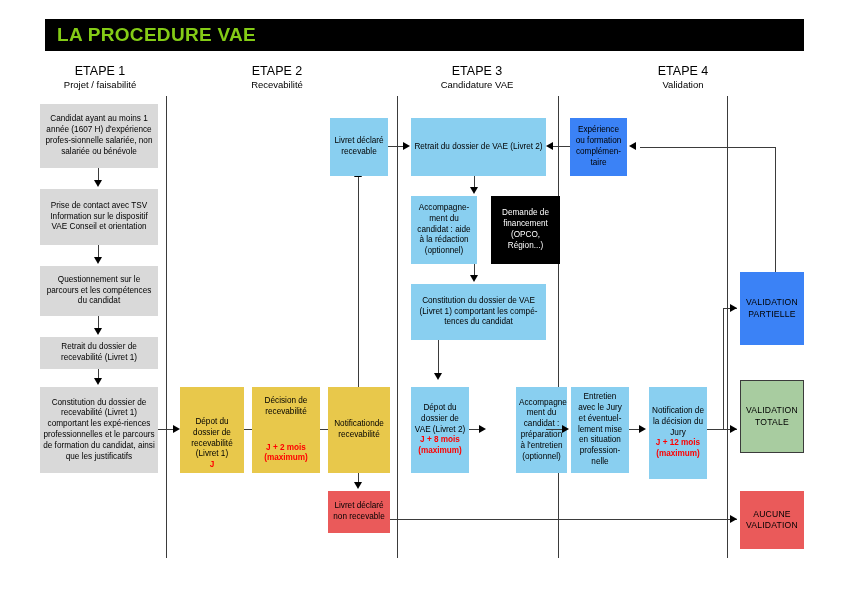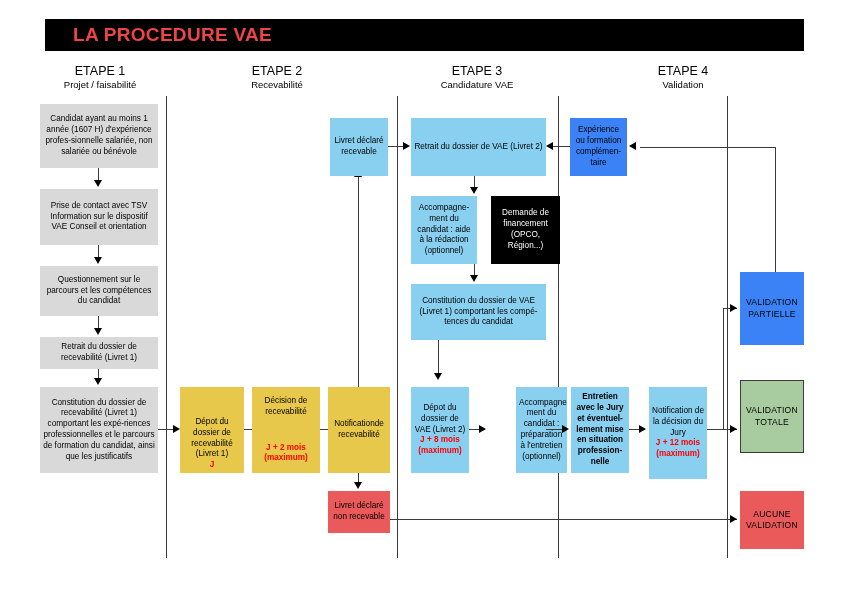--- a/index.html
+++ b/index.html
@@ -16,26 +16,25 @@
   }
   
   .title-bar{
     position:absolute;
     left:45px; top:19px;
     width:759px; height:32px;
     background:#000000;
     display:flex; align-items:center;
   }
   .title-bar .title-text{
-    color:#ef4444;
+    color:#84cc16;
     font-size:19px;
     font-weight:bold;
     letter-spacing:0.3px;
     padding-left:12px;
-    margin-left:16px;
   }
   
   .stage-head{
     position:absolute;
     text-align:center;
     color:#000;
     line-height:1.22;
   }
   .stage-head .s-main{font-size:12.5px;display:block;}
   .stage-head .s-sub{font-size:9.5px;display:block;}
@@ -218,21 +217,21 @@
   </div>
   <div class="ln h" style="left:469px;top:429px;width:14px;"></div>
   <div class="arr right" style="left:479px;top:425px;"></div>
 
   <div class="box blue" style="left:516px;top:387px;width:51px;height:86px;">
     <span class="inner">Accompagne-ment du candidat : préparation à l'entretien (optionnel)</span>
   </div>
   <div class="ln h" style="left:546px;top:429px;width:21px;"></div>
   <div class="arr right" style="left:562px;top:425px;"></div>
 
-  <div class="box blue" style="left:571px;top:387px;width:58px;height:86px;font-weight:bold;">
+  <div class="box blue" style="left:571px;top:387px;width:58px;height:86px;">
     <span class="inner">Entretien avec le Jury et éventuel-lement mise en situation profession-nelle</span>
   </div>
   <div class="ln h" style="left:629px;top:429px;width:14px;"></div>
   <div class="arr right" style="left:639px;top:425px;"></div>
 
   <div class="box blue" style="left:649px;top:387px;width:58px;height:92px;">
     <span class="inner">
       <span>Notification de la décision du Jury</span>
       <span class="deadline">J + 12 mois (maximum)</span>
     </span>

